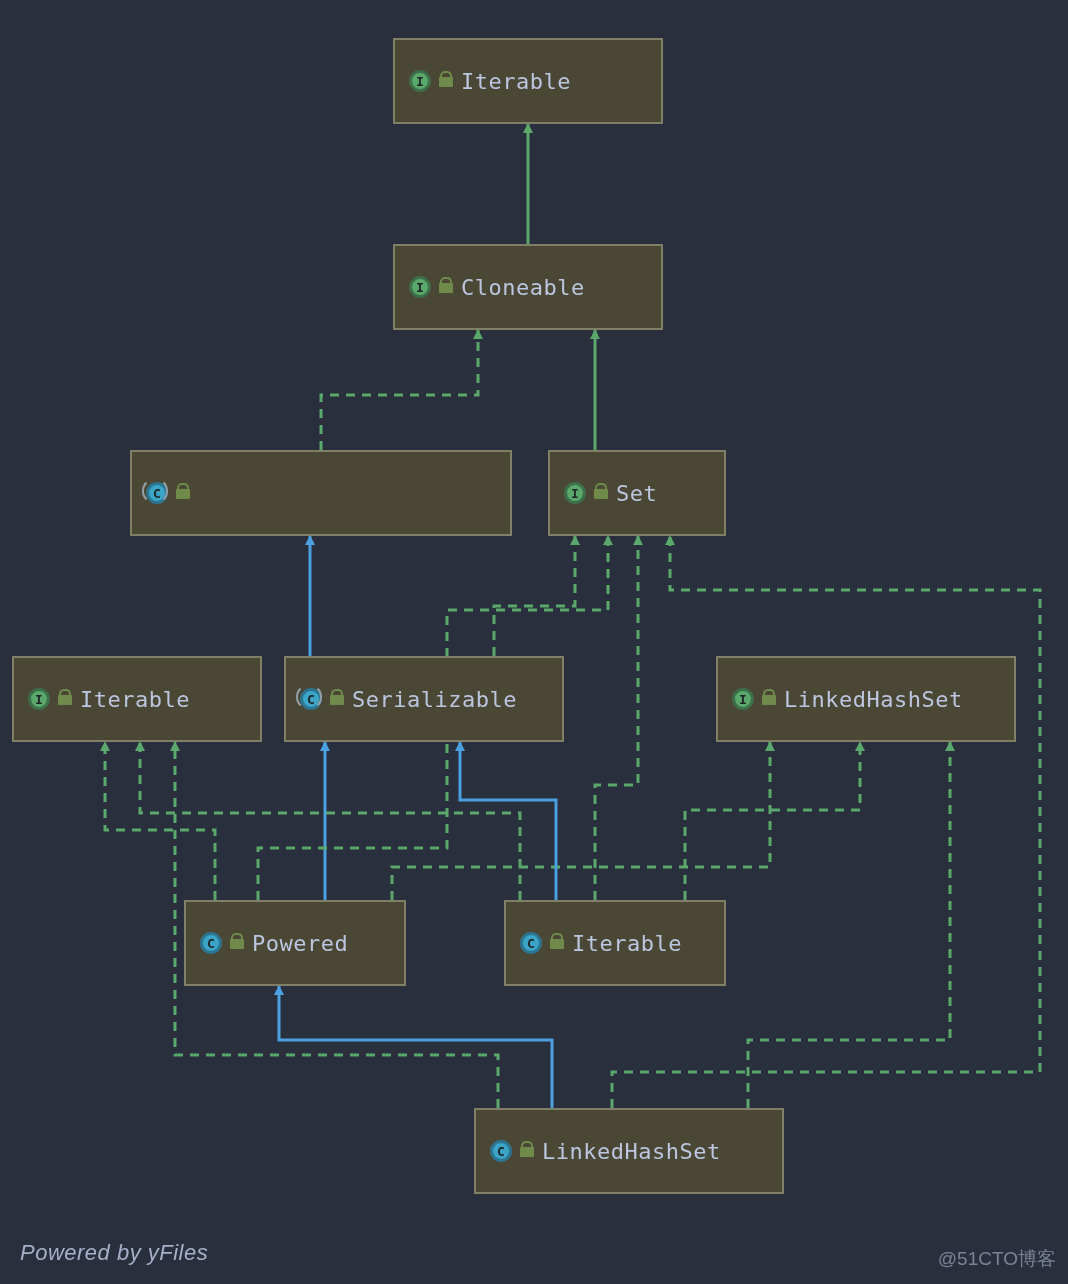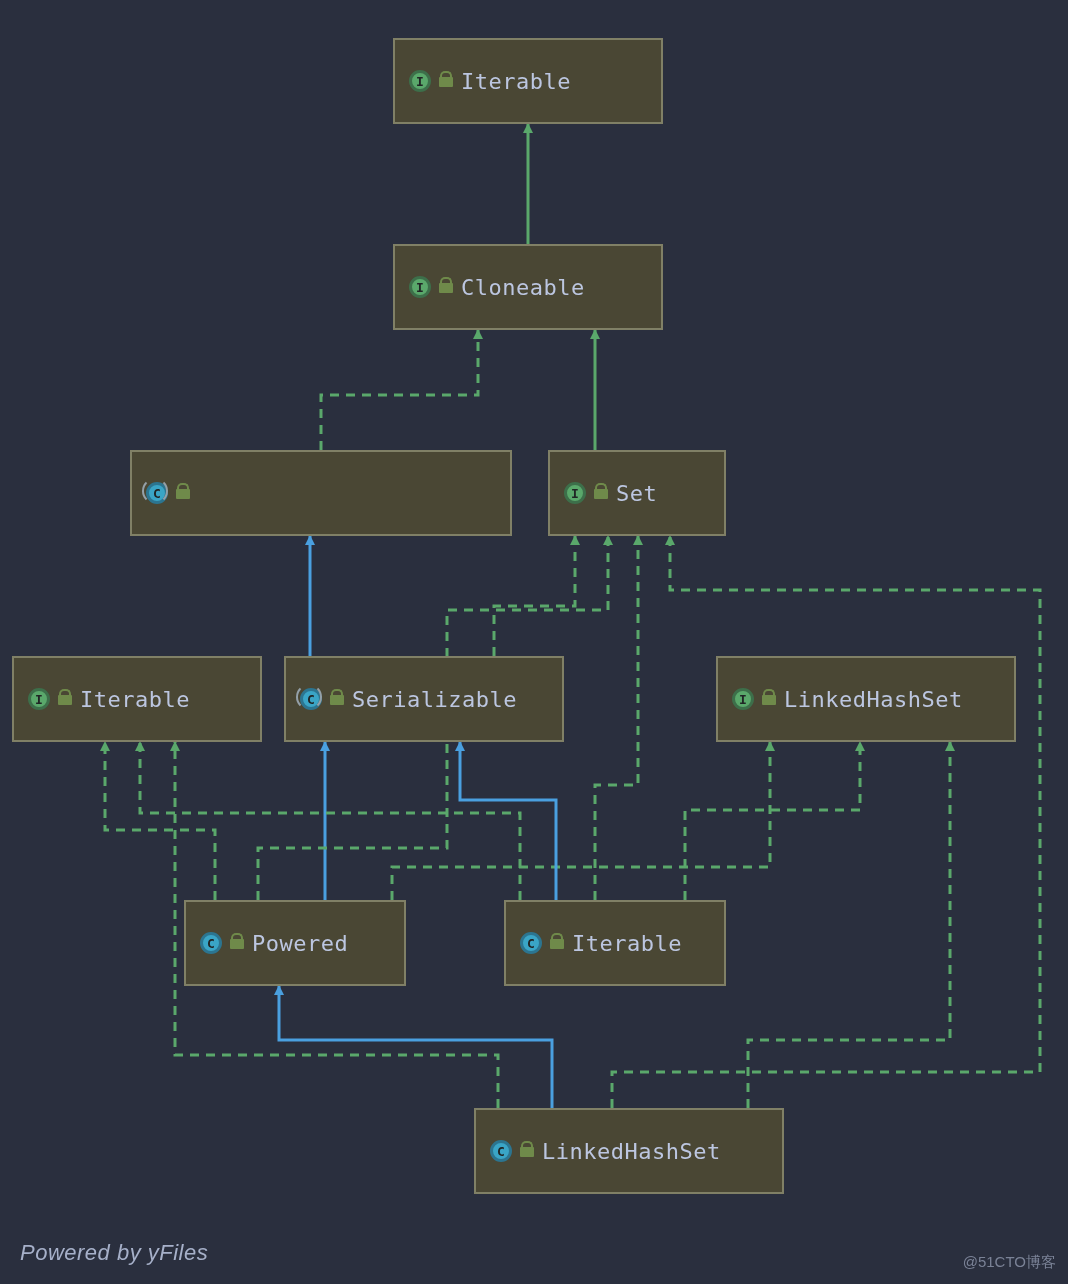--- a/index.html
+++ b/index.html
@@ -93,21 +93,21 @@
     font-style: italic;
     letter-spacing: 0.5px;
     margin-top: 9px;
   }
   .watermark {
     position: absolute;
     right: 12px;
     bottom: 12px;
     color: #7a8296;
     font-family: Arial, sans-serif;
-    font-size: 15px;
+    font-size: 19px;
   }
 </style>
 </head>
 <body>
 
 <div class="canvas">
   <svg class="lines">
     <defs>
       <marker id="arr-green" markerWidth="14" markerHeight="14" refX="10" refY="6" orient="auto" markerUnits="userSpaceOnUse">
         <path d="M1 1 L11 6 L1 11 Z" fill="#5aa86b"></path>

